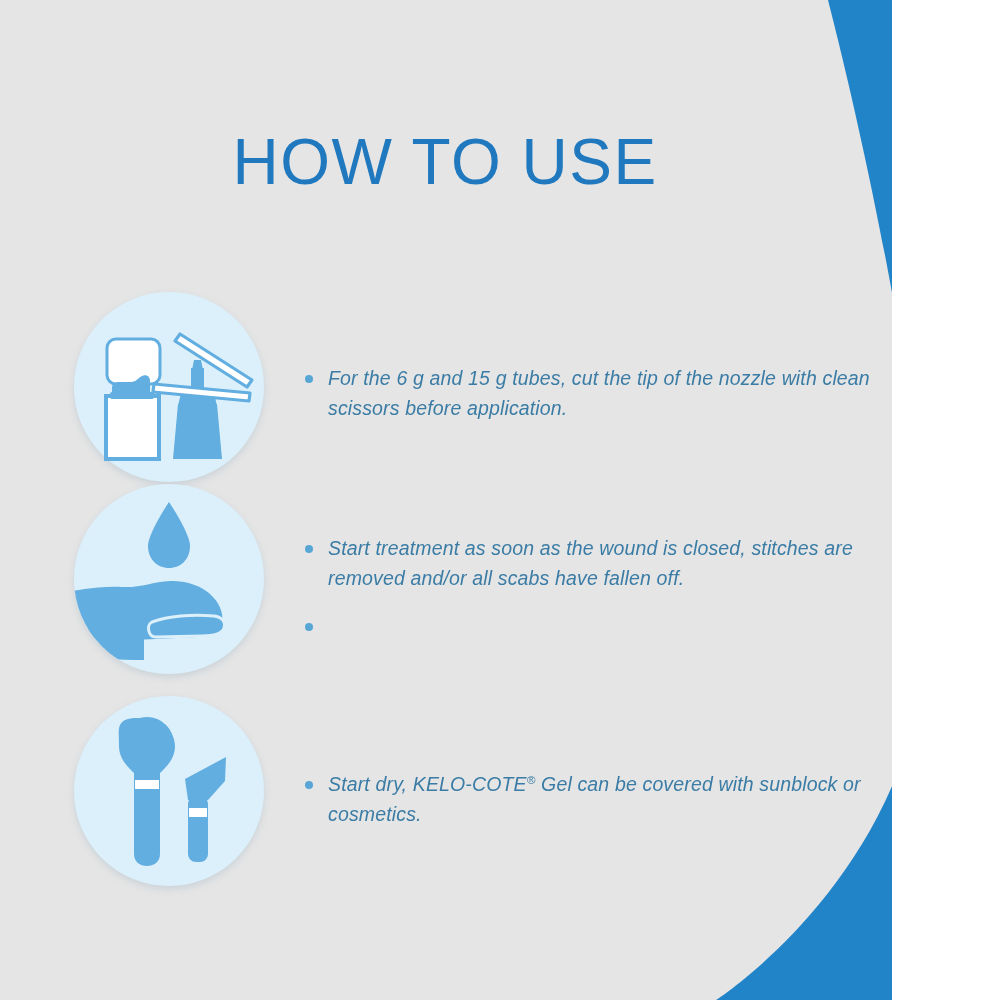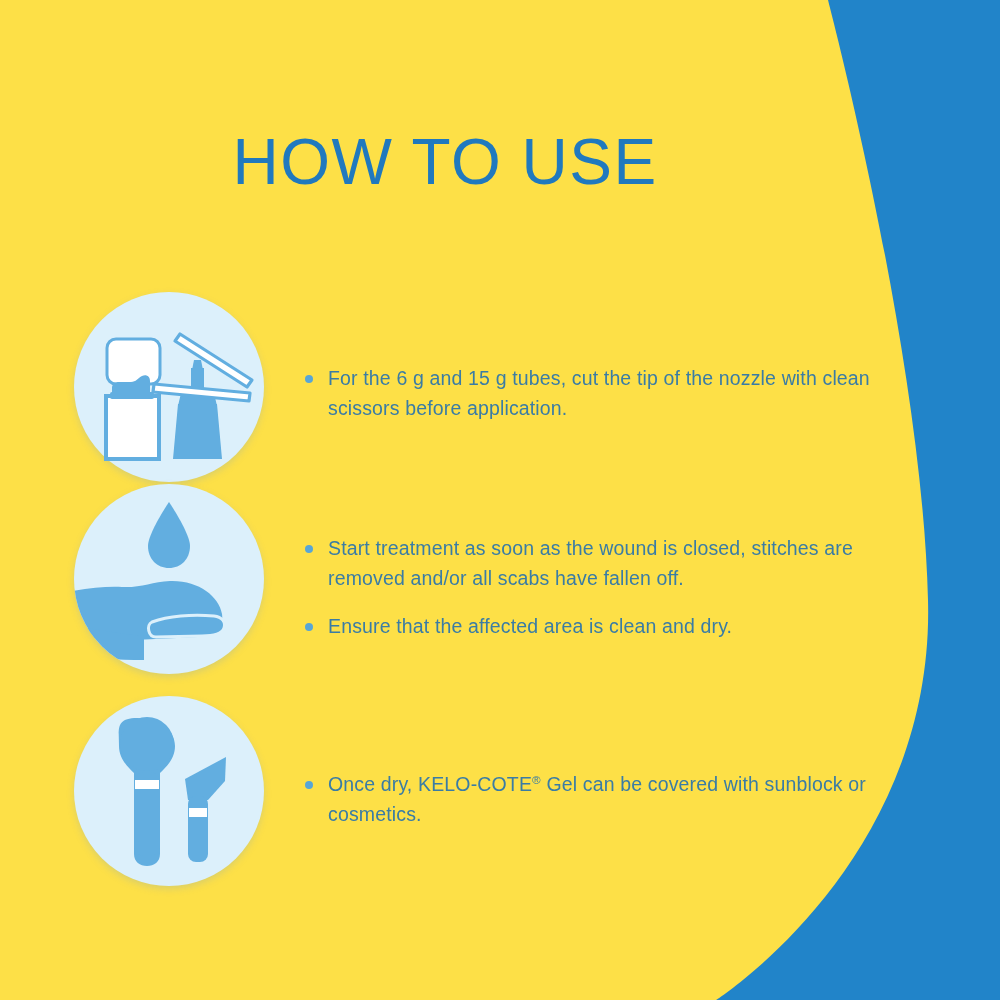--- a/index.html
+++ b/index.html
@@ -7,23 +7,23 @@
     margin: 0;
     padding: 0;
     background: #ffffff;
   }
   body {
     font-family: "Liberation Sans", "DejaVu Sans", sans-serif;
   }
 
   #canvas {
     position: relative;
-    width: 1000px;
+    width: 892px;
     height: 1000px;
-    background: #fde047;
+    background: #e5e5e5;
     overflow: hidden;
   }
 
   
   .bg-swoosh {
     position: absolute;
     inset: 0;
     width: 1000px;
     height: 1000px;
     pointer-events: none;
@@ -45,20 +45,21 @@
     white-space: nowrap;
   }
 
   
   .steps {
     position: absolute;
     left: 0;
     top: 0;
     width: 1000px;
     height: 1000px;
+    font-style: italic;
   }
 
   .step {
     position: absolute;
     left: 0;
     width: 900px;
   }
   .step-1 { top: 292px; }
   .step-2 { top: 484px; }
   .step-3 { top: 696px; }
@@ -211,21 +212,20 @@
         </svg>
       </div>
 
       <div class="bullets">
         <div class="bullet-row">
           <span class="bullet-dot"></span>
           <span class="bullet-text"><span>Start treatment as soon as the wound is closed, stitches are removed and/or all scabs have fallen off.</span><sup></sup><span></span></span>
         </div>
         <div class="bullet-row">
           <span class="bullet-dot"></span>
-          <span class="bullet-text"><span>Ensure that the affected area is clean and dry.</span><sup></sup><span></span></span>
         </div>
       </div>
     </div>
 
     <div class="step step-3">
 
       <div class="icon-disc">
         <svg viewBox="0 0 190 190" aria-hidden="true">
 
           <path d="M 63 22
@@ -249,19 +249,19 @@
                    L 114 104 Z" fill="#62aee0"></path>
           <rect x="114" y="100" width="20" height="66" rx="8" fill="#62aee0"></rect>
 
           <rect x="115" y="112" width="18" height="9" fill="#ffffff"></rect>
         </svg>
       </div>
 
       <div class="bullets">
         <div class="bullet-row">
           <span class="bullet-dot"></span>
-          <span class="bullet-text"><span>Once dry, KELO-COTE</span><sup>®</sup><span> Gel can be covered with sunblock or cosmetics.</span></span>
+          <span class="bullet-text"><span>Start dry, KELO-COTE</span><sup>®</sup><span> Gel can be covered with sunblock or cosmetics.</span></span>
         </div>
       </div>
     </div>
 
   </div>
 </div>
 
 </body></html>

